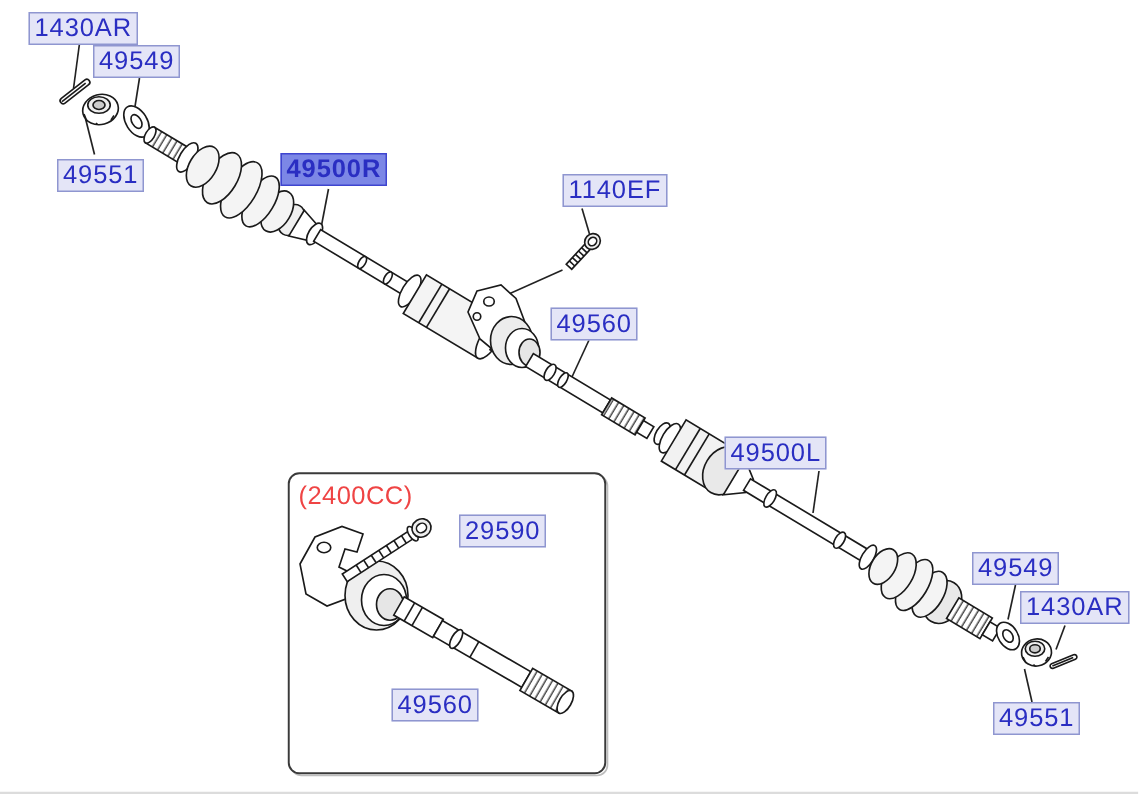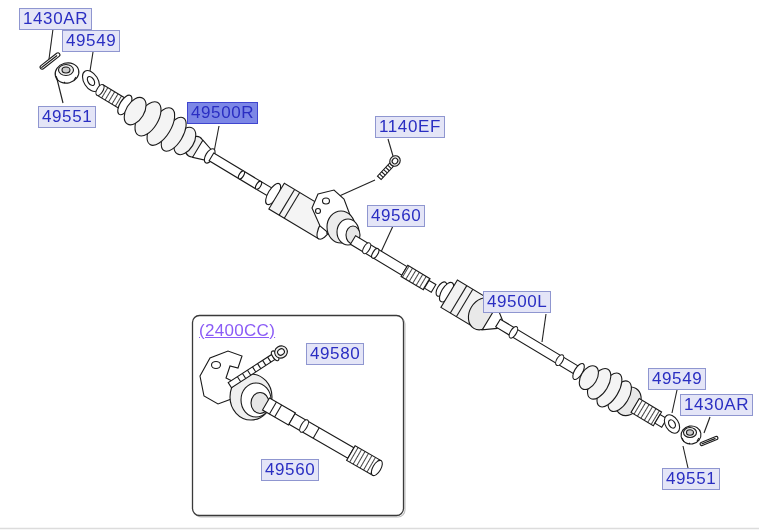--- a/index.html
+++ b/index.html
@@ -13,25 +13,25 @@
     font:17px "Liberation Sans",sans-serif;
     letter-spacing:.6px;
     color:var(--label-text,#2a2ec2);
     background:var(--label-bg,#e4e5f7);
     border:1px solid var(--label-border,#8f96d0);
     padding:0 3px;height:20px;line-height:19px;white-space:nowrap;cursor:pointer;
   }
   .part-label.highlighted{
     background:var(--highlight-bg,#7c87e6);
     border-color:var(--highlight-border,#3f45cf);
+    font-weight:bold;
   }
   .inset-caption{
-    position:absolute;font:17px "Liberation Sans",sans-serif;color:#8b5cf6;
+    position:absolute;font:17px "Liberation Sans",sans-serif;color:#ef4444;
     letter-spacing:.3px;
-    text-decoration:underline;
   }
 </style>
 </head>
 <body>
 
 <div id="stage">
 
   <svg id="art" width="759" height="530" viewBox="0 0 759 530">
     <defs>
       <pattern id="hatch" width="4" height="4" patternUnits="userSpaceOnUse">
@@ -212,17 +212,17 @@
   <div class="part-label" style="left:19px;top:8px">1430AR</div>
   <div class="part-label" style="left:62px;top:30px">49549</div>
   <div class="part-label" style="left:38px;top:106px">49551</div>
   <div class="part-label highlighted" style="left:187px;top:102px">49500R</div>
   <div class="part-label" style="left:375px;top:116px">1140EF</div>
   <div class="part-label" style="left:367px;top:205px">49560</div>
   <div class="part-label" style="left:483px;top:291px">49500L</div>
   <div class="part-label" style="left:648px;top:368px">49549</div>
   <div class="part-label" style="left:680px;top:394px">1430AR</div>
   <div class="part-label" style="left:662px;top:468px">49551</div>
-  <div class="part-label" style="left:306px;top:343px">49580</div>
+  <div class="part-label" style="left:306px;top:343px">29590</div>
   <div class="part-label" style="left:261px;top:459px">49560</div>
 
   <div class="inset-caption" style="left:199px;top:321px">(2400CC)</div>
 </div>
 
 </body></html>

